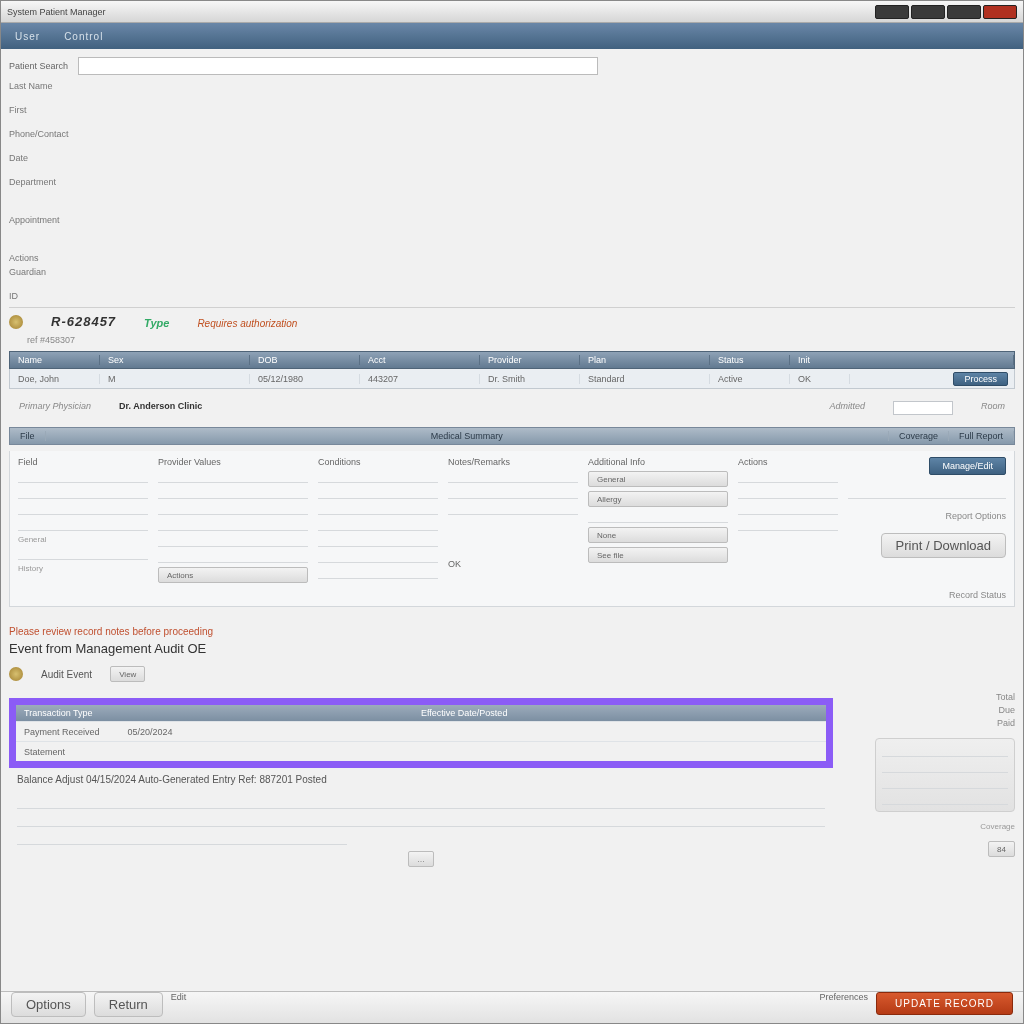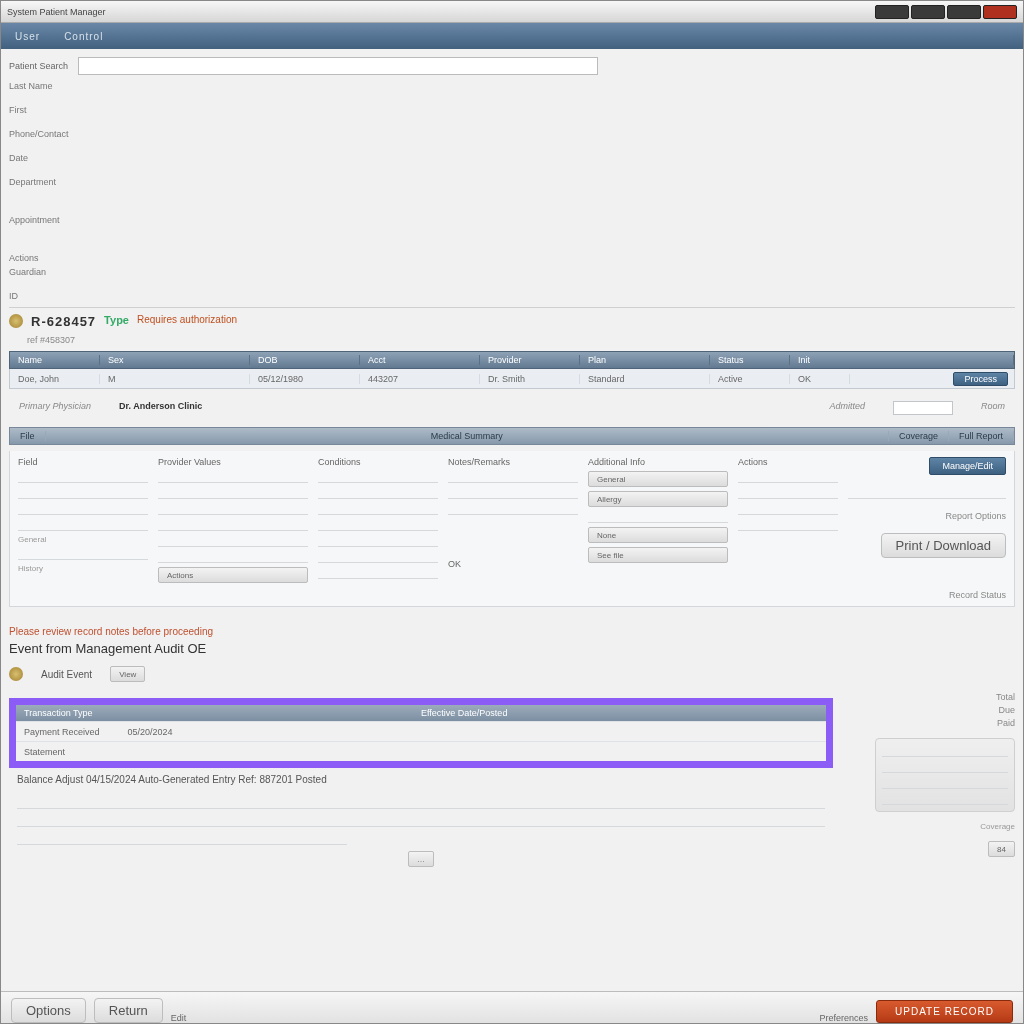--- a/index.html
+++ b/index.html
@@ -14,21 +14,21 @@
 .body { flex: 1; background: #f1f1f1; padding: 8px 8px 0 8px; display: flex; flex-direction: column; gap: 6px; border-top-right-radius: 14px; overflow: hidden; }
 
 .searchrow { display: flex; align-items: center; gap: 10px; }
 .searchrow label { font-size: 9px; color: #666; }
 .searchrow input { width: 520px; height: 18px; border: 1px solid #bbb; background: #fff; padding: 0 6px; font-size: 10px; }
 
 .filterblock { display: flex; flex-direction: column; gap: 4px; border-bottom: 1px solid #d0d0d0; padding-bottom: 6px; }
 .filterrow { display: flex; gap: 14px; font-size: 9px; color: #777; flex-direction: column; }
 .filterrow .cell { min-width: 90px; }
 
-.record-head { display: flex; align-items: flex-start; gap: 8px; }
+.record-head { display: flex; align-items: flex-end; gap: 28px; font-style: italic; }
 .record-head .rid { font-size: 13px; font-weight: bold; color: #333; letter-spacing: 1px; }
 .record-head .rtype { font-size: 11px; font-weight: bold; color: #3a6; }
 .record-head .rwarn { font-size: 10px; color: #c05020; }
 .subhead { font-size: 9px; color: #888; margin-left: 18px; }
 
 .gridhead { display: flex; background: linear-gradient(#8ea2b6, #627a91); color: #fff; font-size: 9px; height: 18px; align-items: center; border: 1px solid #4f6478; }
 .gridhead .gh { padding: 0 8px; border-right: 1px solid #5a7085; }
 .gridsubhead { display: flex; background: #eaeef2; font-size: 9px; height: 20px; align-items: center; border-left: 1px solid #c2c9d0; border-right: 1px solid #c2c9d0; border-bottom: 1px solid #c2c9d0; }
 .gridsubhead .gh { padding: 0 8px; border-right: 1px solid #d5dbe1; color: #666; }
 .gridsubhead .btn-small { margin-left: auto; margin-right: 6px; background: linear-gradient(#5e84a6,#3e6181); color: #fff; border: 1px solid #2f4d68; border-radius: 2px; height: 14px; padding: 0 10px; font-size: 9px; display: flex; align-items: center; }
@@ -52,21 +52,21 @@
 .result-warn { color: #c05030; font-size: 10px; }
 .result-title { font-size: 13px; color: #333; margin-top: 4px; }
 .icon-circle { width: 14px; height: 14px; border-radius: 50%; background: radial-gradient(#d7c070,#a28030); display: inline-block; vertical-align: middle; }
 
 .subgrid { border: 7px solid #8b5cf6; margin-top: 6px; }
 .subgrid .hdr { background: linear-gradient(#9cabbb,#7c8fa2); height: 16px; display: flex; align-items: center; font-size: 9px; color: #fff; padding: 0 8px; }
 .subgrid .row { display: flex; height: 20px; align-items: center; font-size: 9px; border-top: 1px solid #dfe3e7; padding: 0 8px; gap: 28px; color: #666; }
 
 .sidepanel { width: 140px; background: linear-gradient(#efefef,#e2e2e2); border: 1px solid #cfcfcf; border-radius: 4px; padding: 6px; font-size: 8px; color: #888; display: flex; flex-direction: column; gap: 4px; }
 
-.footer { height: 32px; background: linear-gradient(#f6f6f6,#e2e2e2); border-top: 1px solid #bcbcbc; display: flex; align-items: flex-end; padding: 0 10px; gap: 8px; }
+.footer { height: 32px; background: linear-gradient(#f6f6f6,#e2e2e2); border-top: 1px solid #bcbcbc; display: flex; align-items: flex-start; padding: 0 10px; gap: 8px; }
 .footer .spacer { flex: 1; }
 .btn-red { background: linear-gradient(#d85a2e,#b53a15); color: #fff; border: 1px solid #8a2a0c; border-radius: 3px; padding: 5px 18px; font-size: 10px; letter-spacing: 1px; }
 .footer-lnk { font-size: 9px; color: #666; }
 
 .small-btn { height: 16px; padding: 0 8px; background: linear-gradient(#f3f3f3,#dcdcdc); border: 1px solid #bcbcbc; border-radius: 2px; font-size: 8px; color: #666; display: inline-flex; align-items: center; }
 .tiny { font-size: 8px; color: #999; }
 </style>
 </head>
 <body>
 

